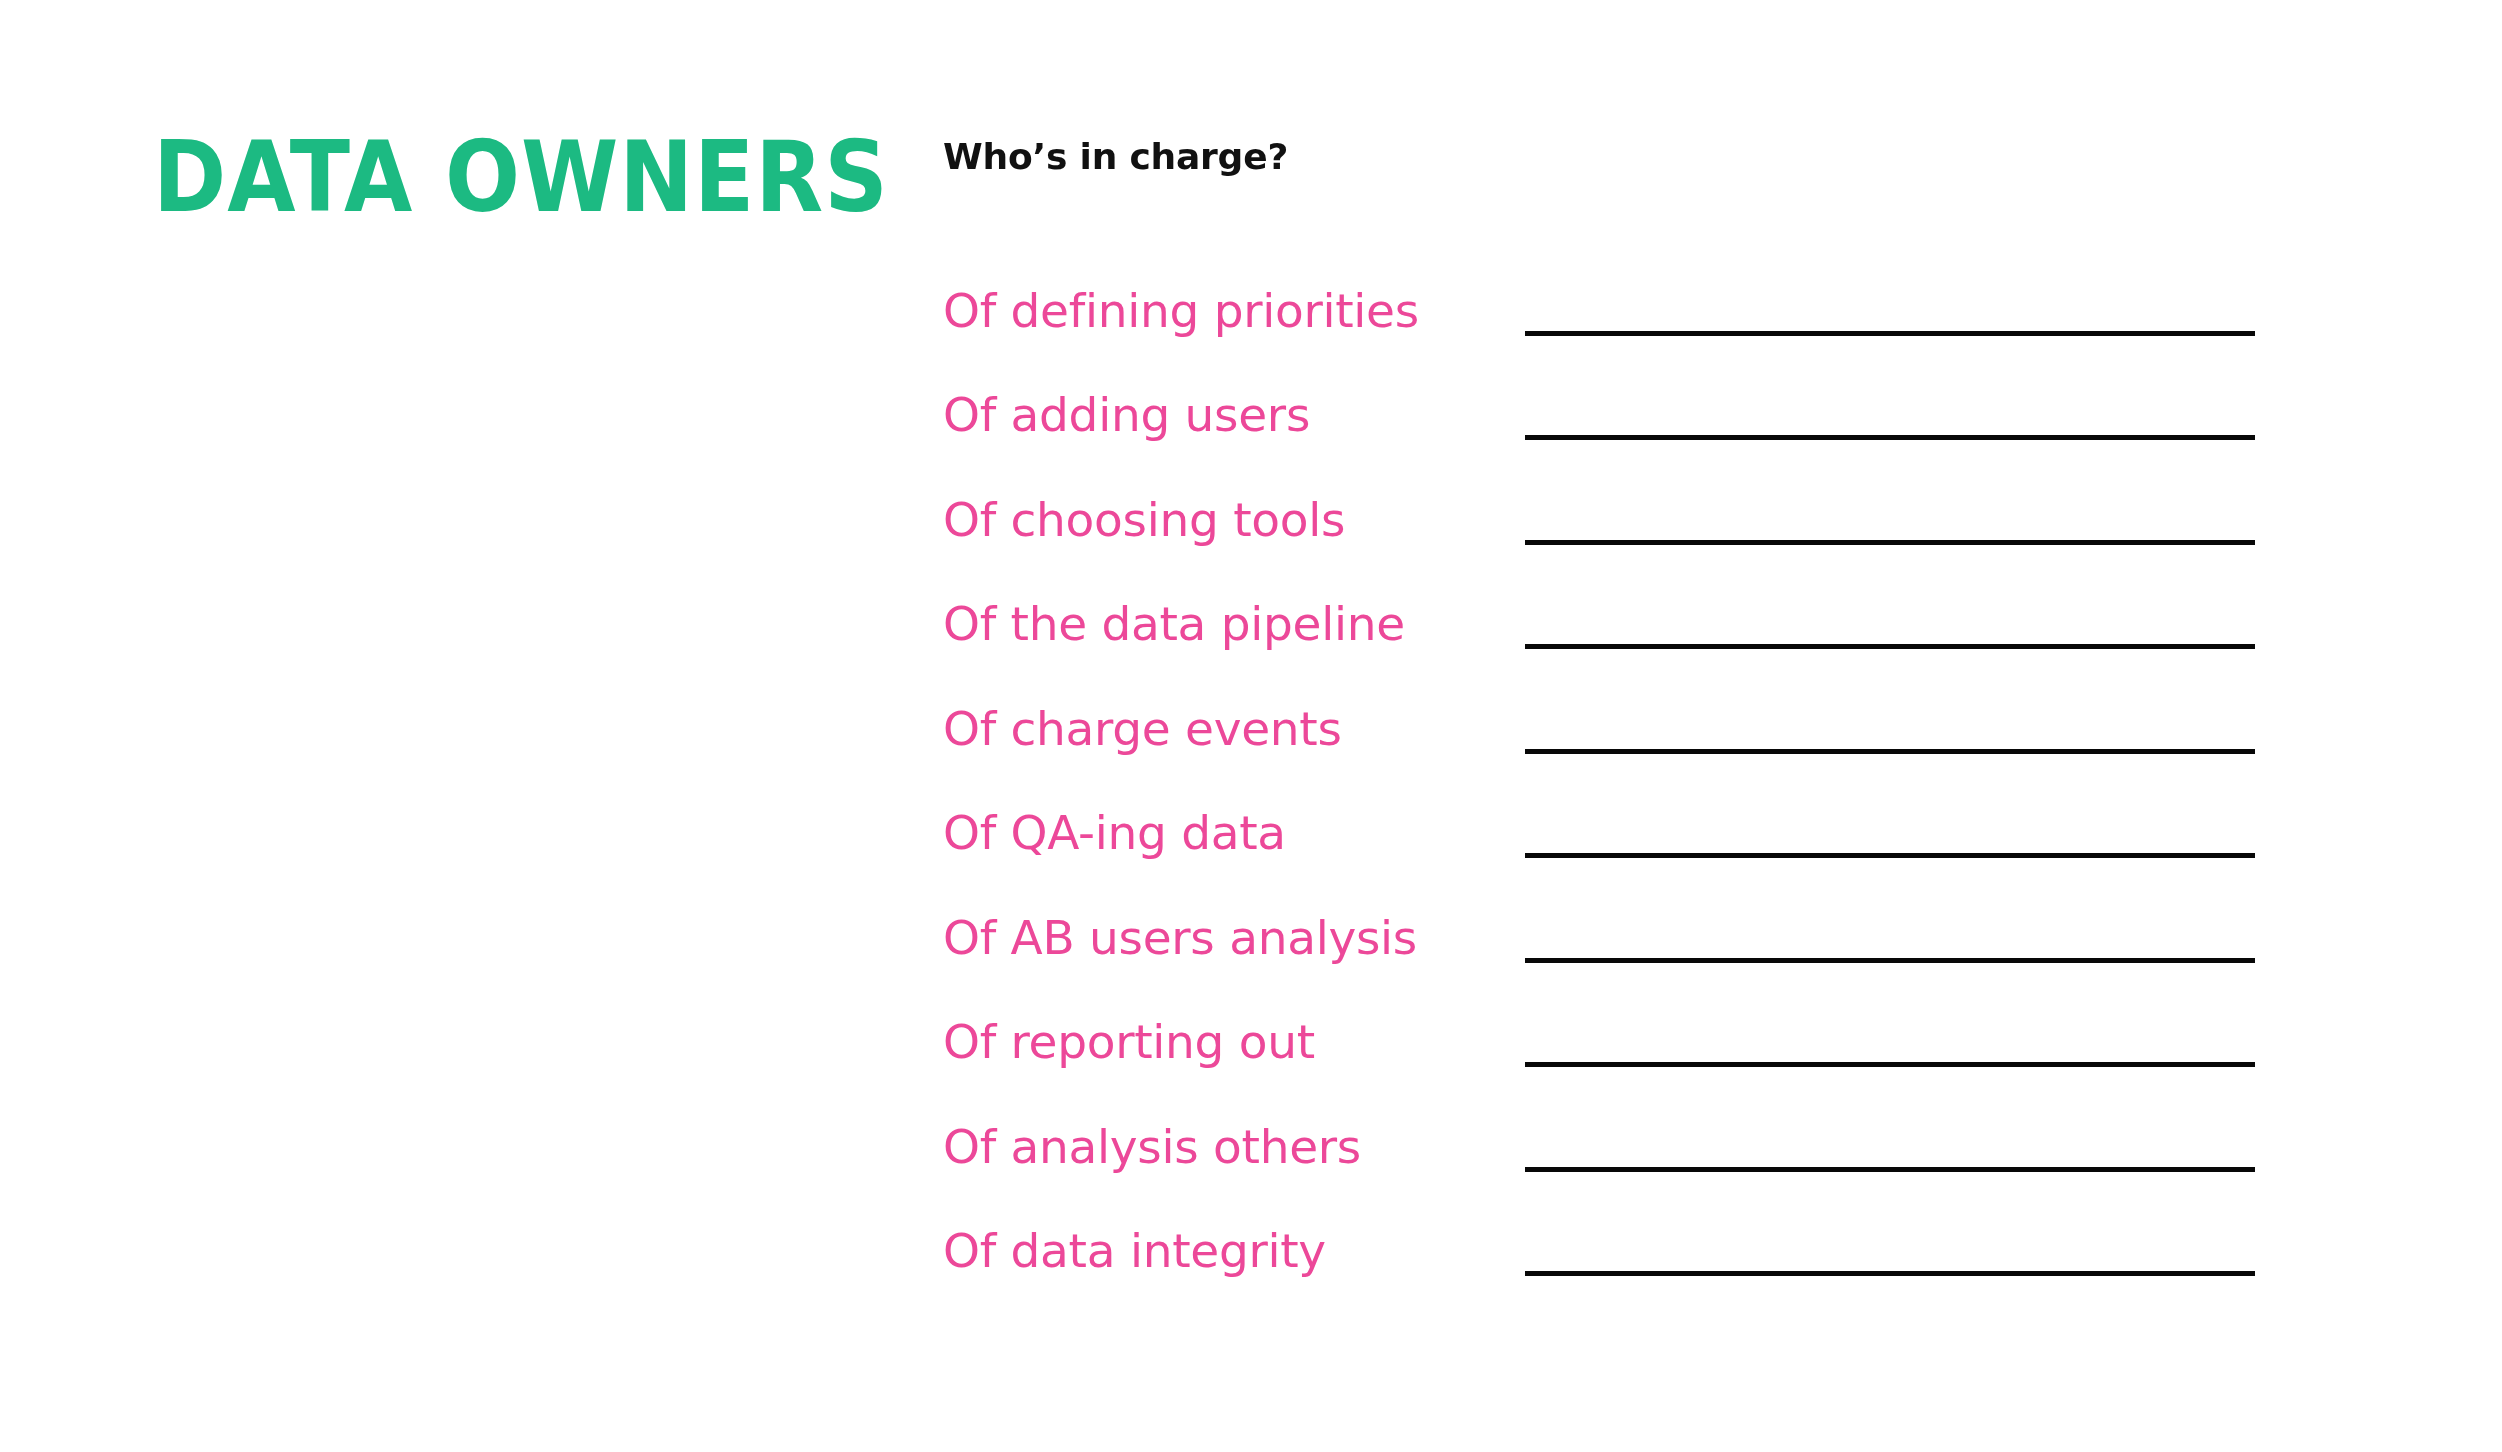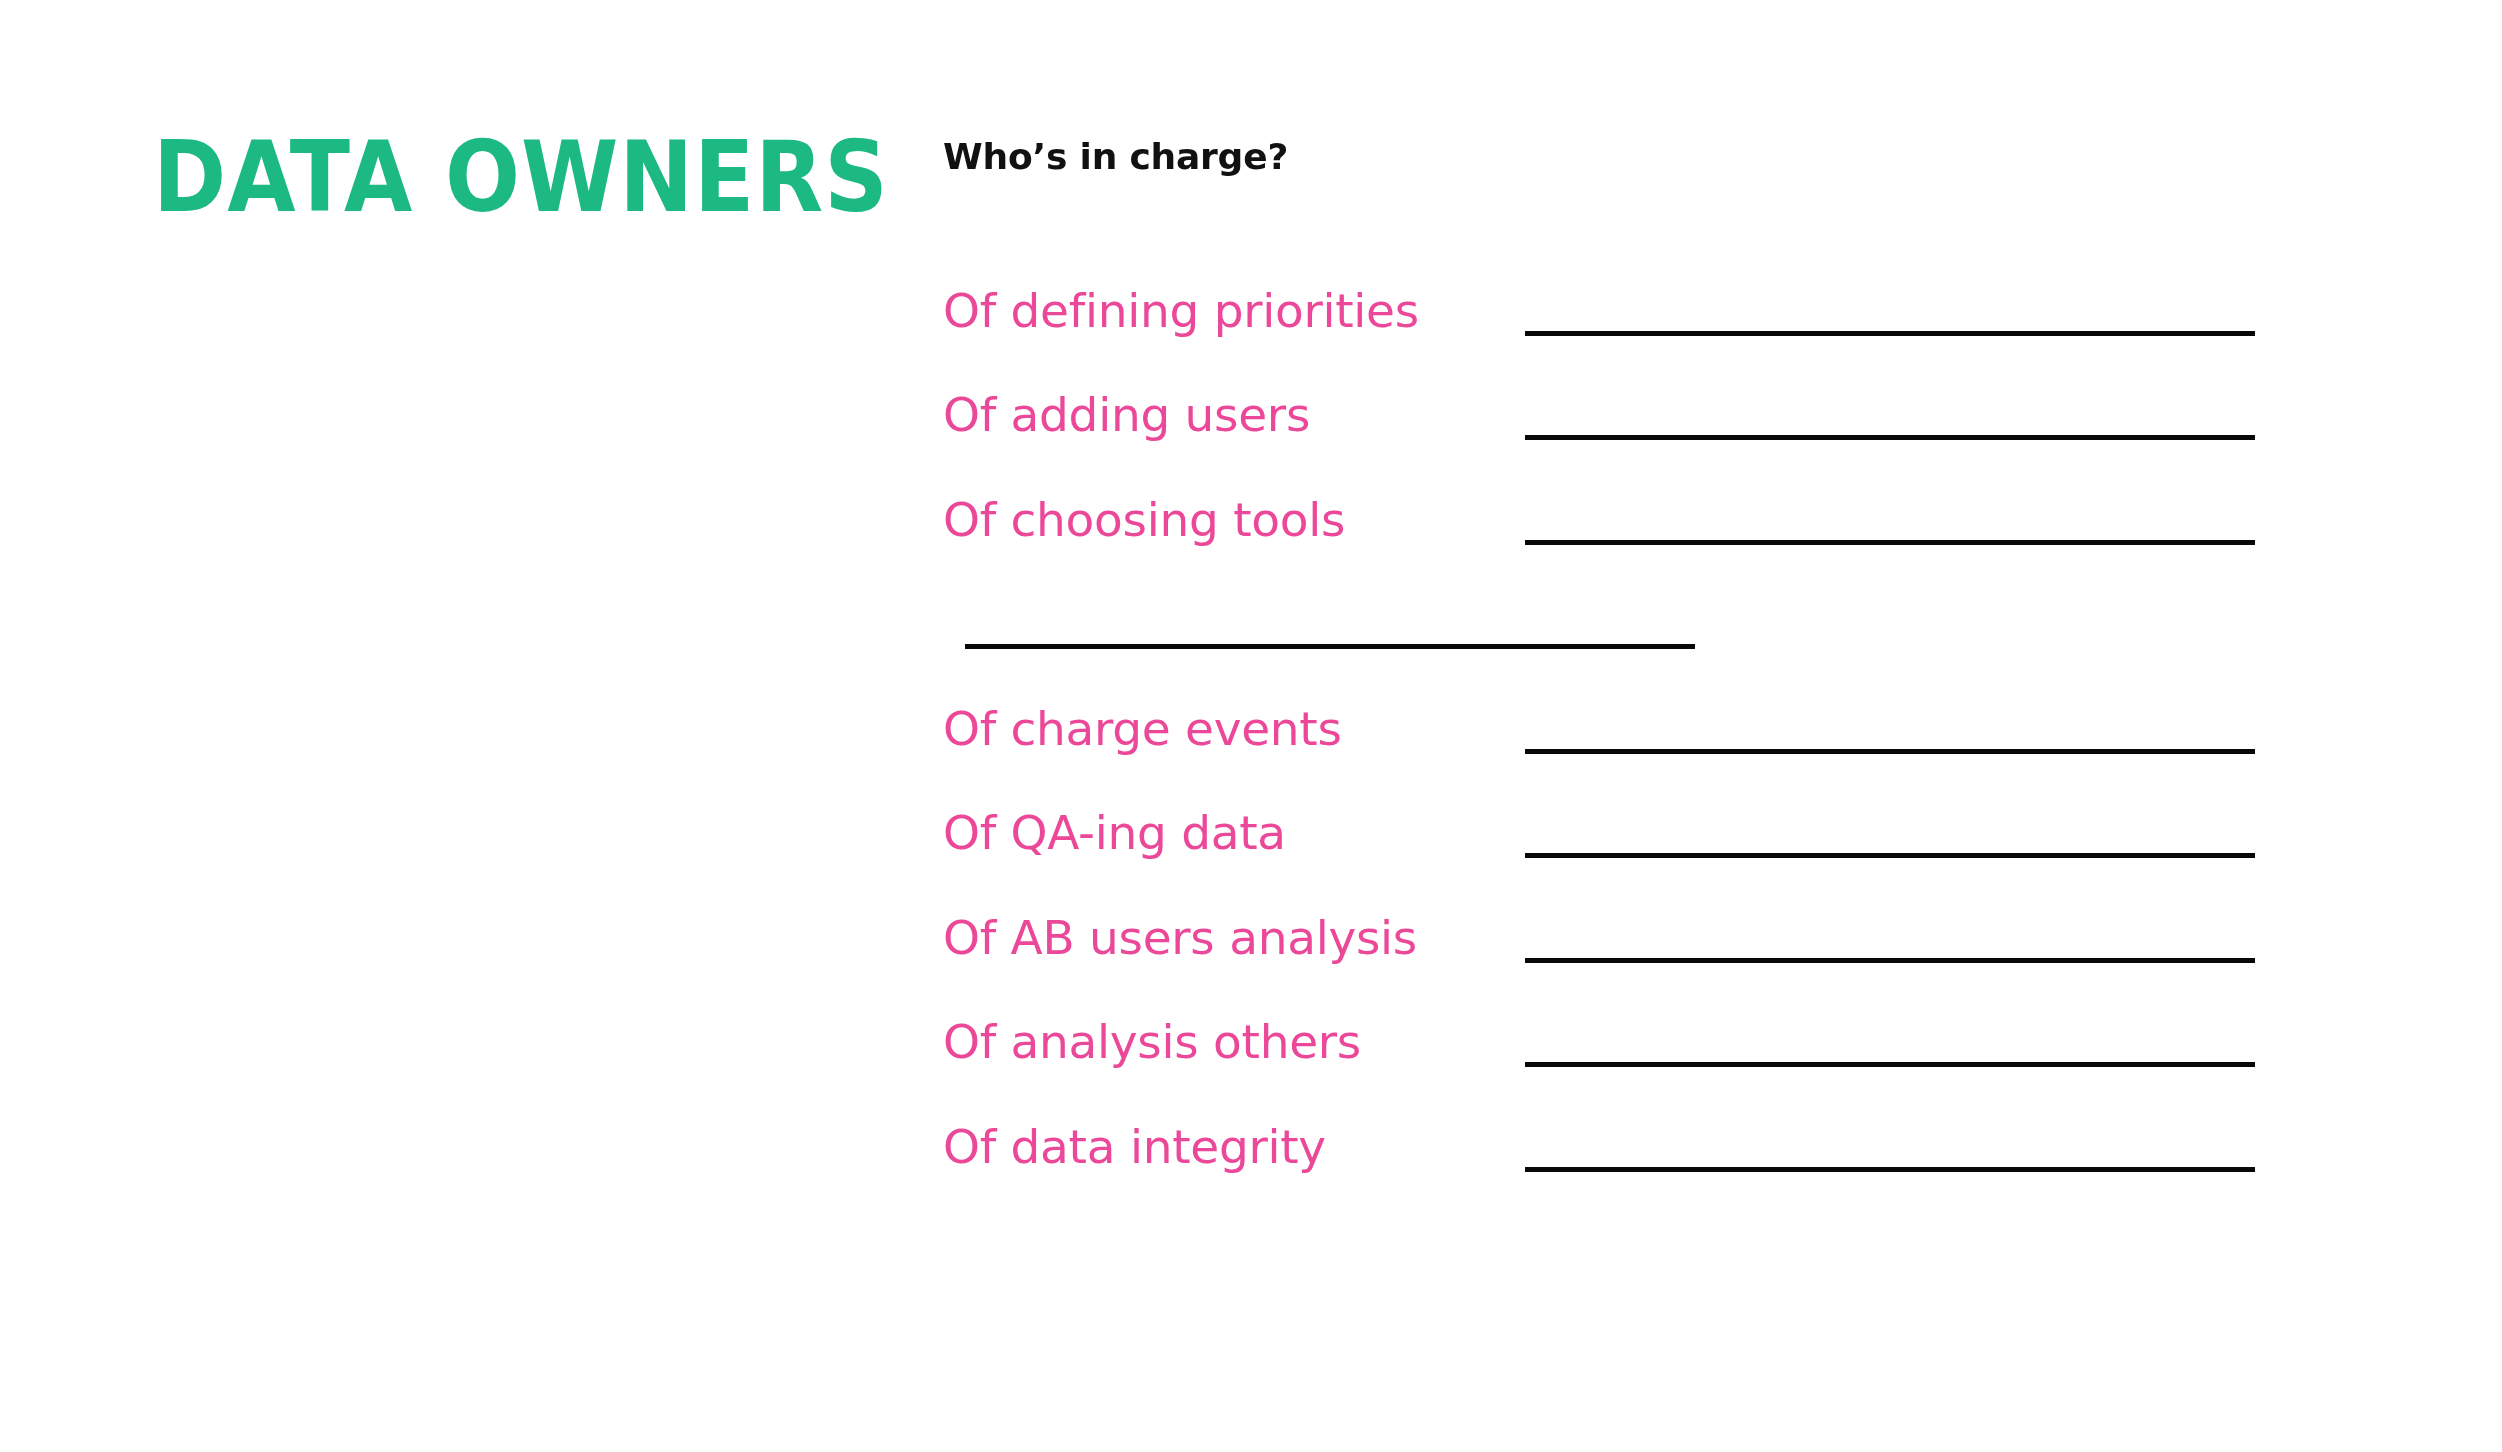--- a/index.html
+++ b/index.html
@@ -125,38 +125,43 @@
         <span class="row-label">Of adding users</span>
         <span class="row-rule"></span>
       </li>
 
       <li class="row">
         <span class="row-label">Of choosing tools</span>
         <span class="row-rule"></span>
       </li>
 
       <li class="row">
+        <span class="row-label">Of the data pipeline</span>
         <span class="row-rule"></span>
       </li>
 
       <li class="row">
         <span class="row-label">Of charge events</span>
         <span class="row-rule"></span>
       </li>
 
       <li class="row">
         <span class="row-label">Of QA-ing data</span>
         <span class="row-rule"></span>
       </li>
 
       <li class="row">
         <span class="row-label">Of AB users analysis</span>
         <span class="row-rule"></span>
       </li>
 
+      <li class="row">
+        <span class="row-label">Of reporting out</span>
+        <span class="row-rule"></span>
+      </li>
 
       <li class="row">
         <span class="row-label">Of analysis others</span>
         <span class="row-rule"></span>
       </li>
 
       <li class="row">
         <span class="row-label">Of data integrity</span>
         <span class="row-rule"></span>
       </li>

